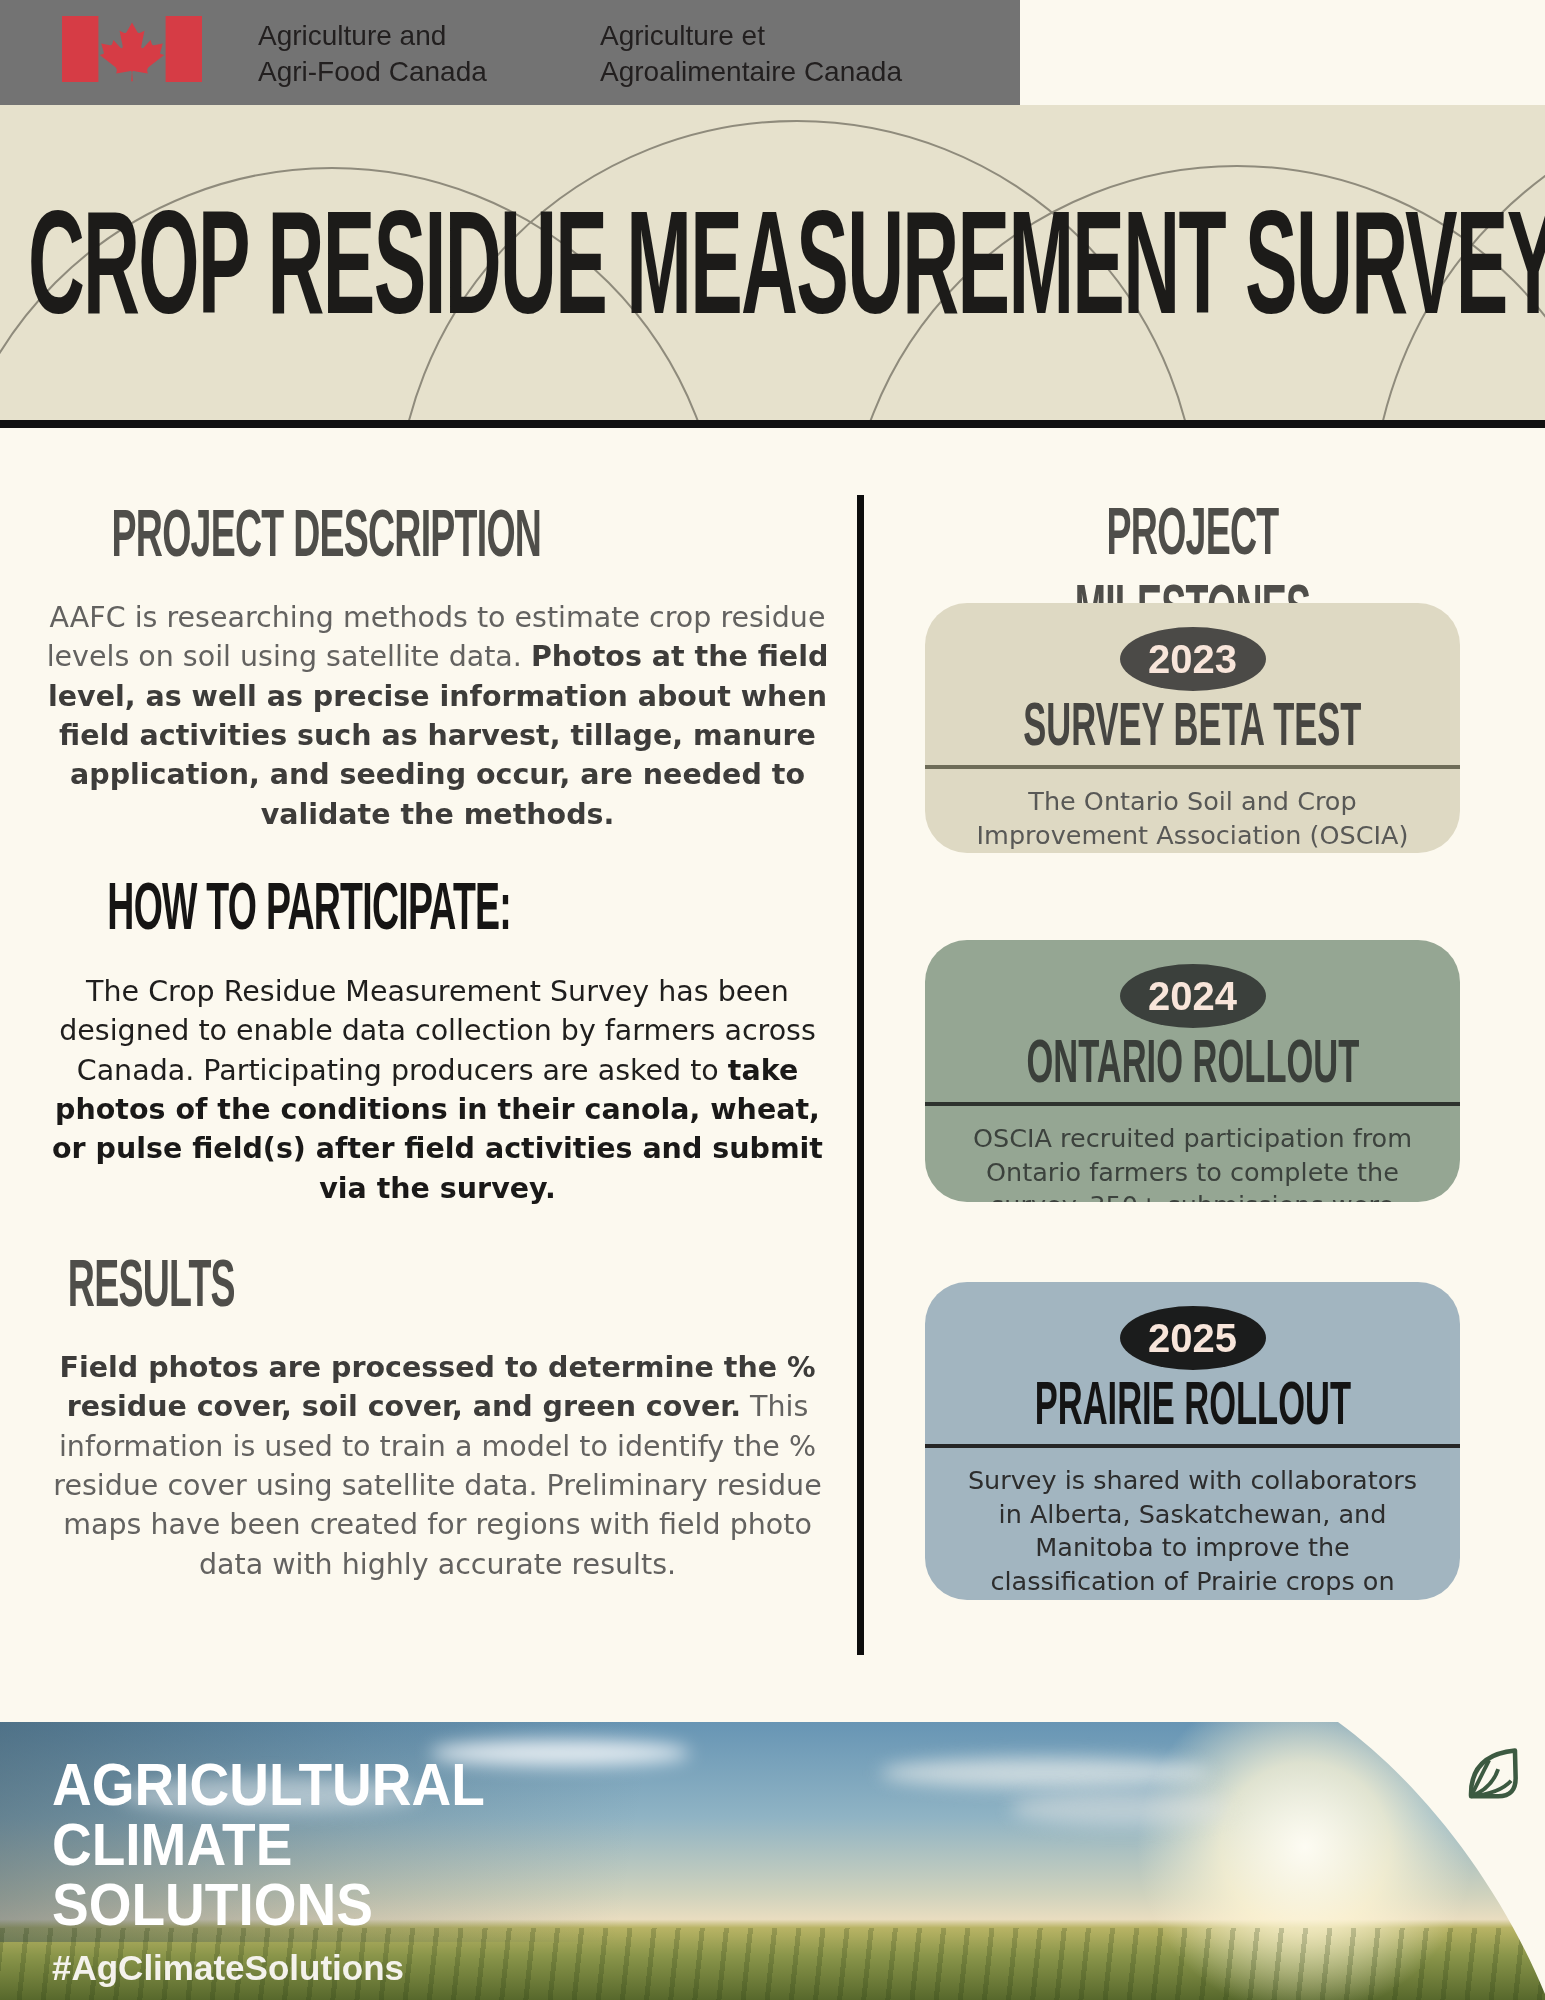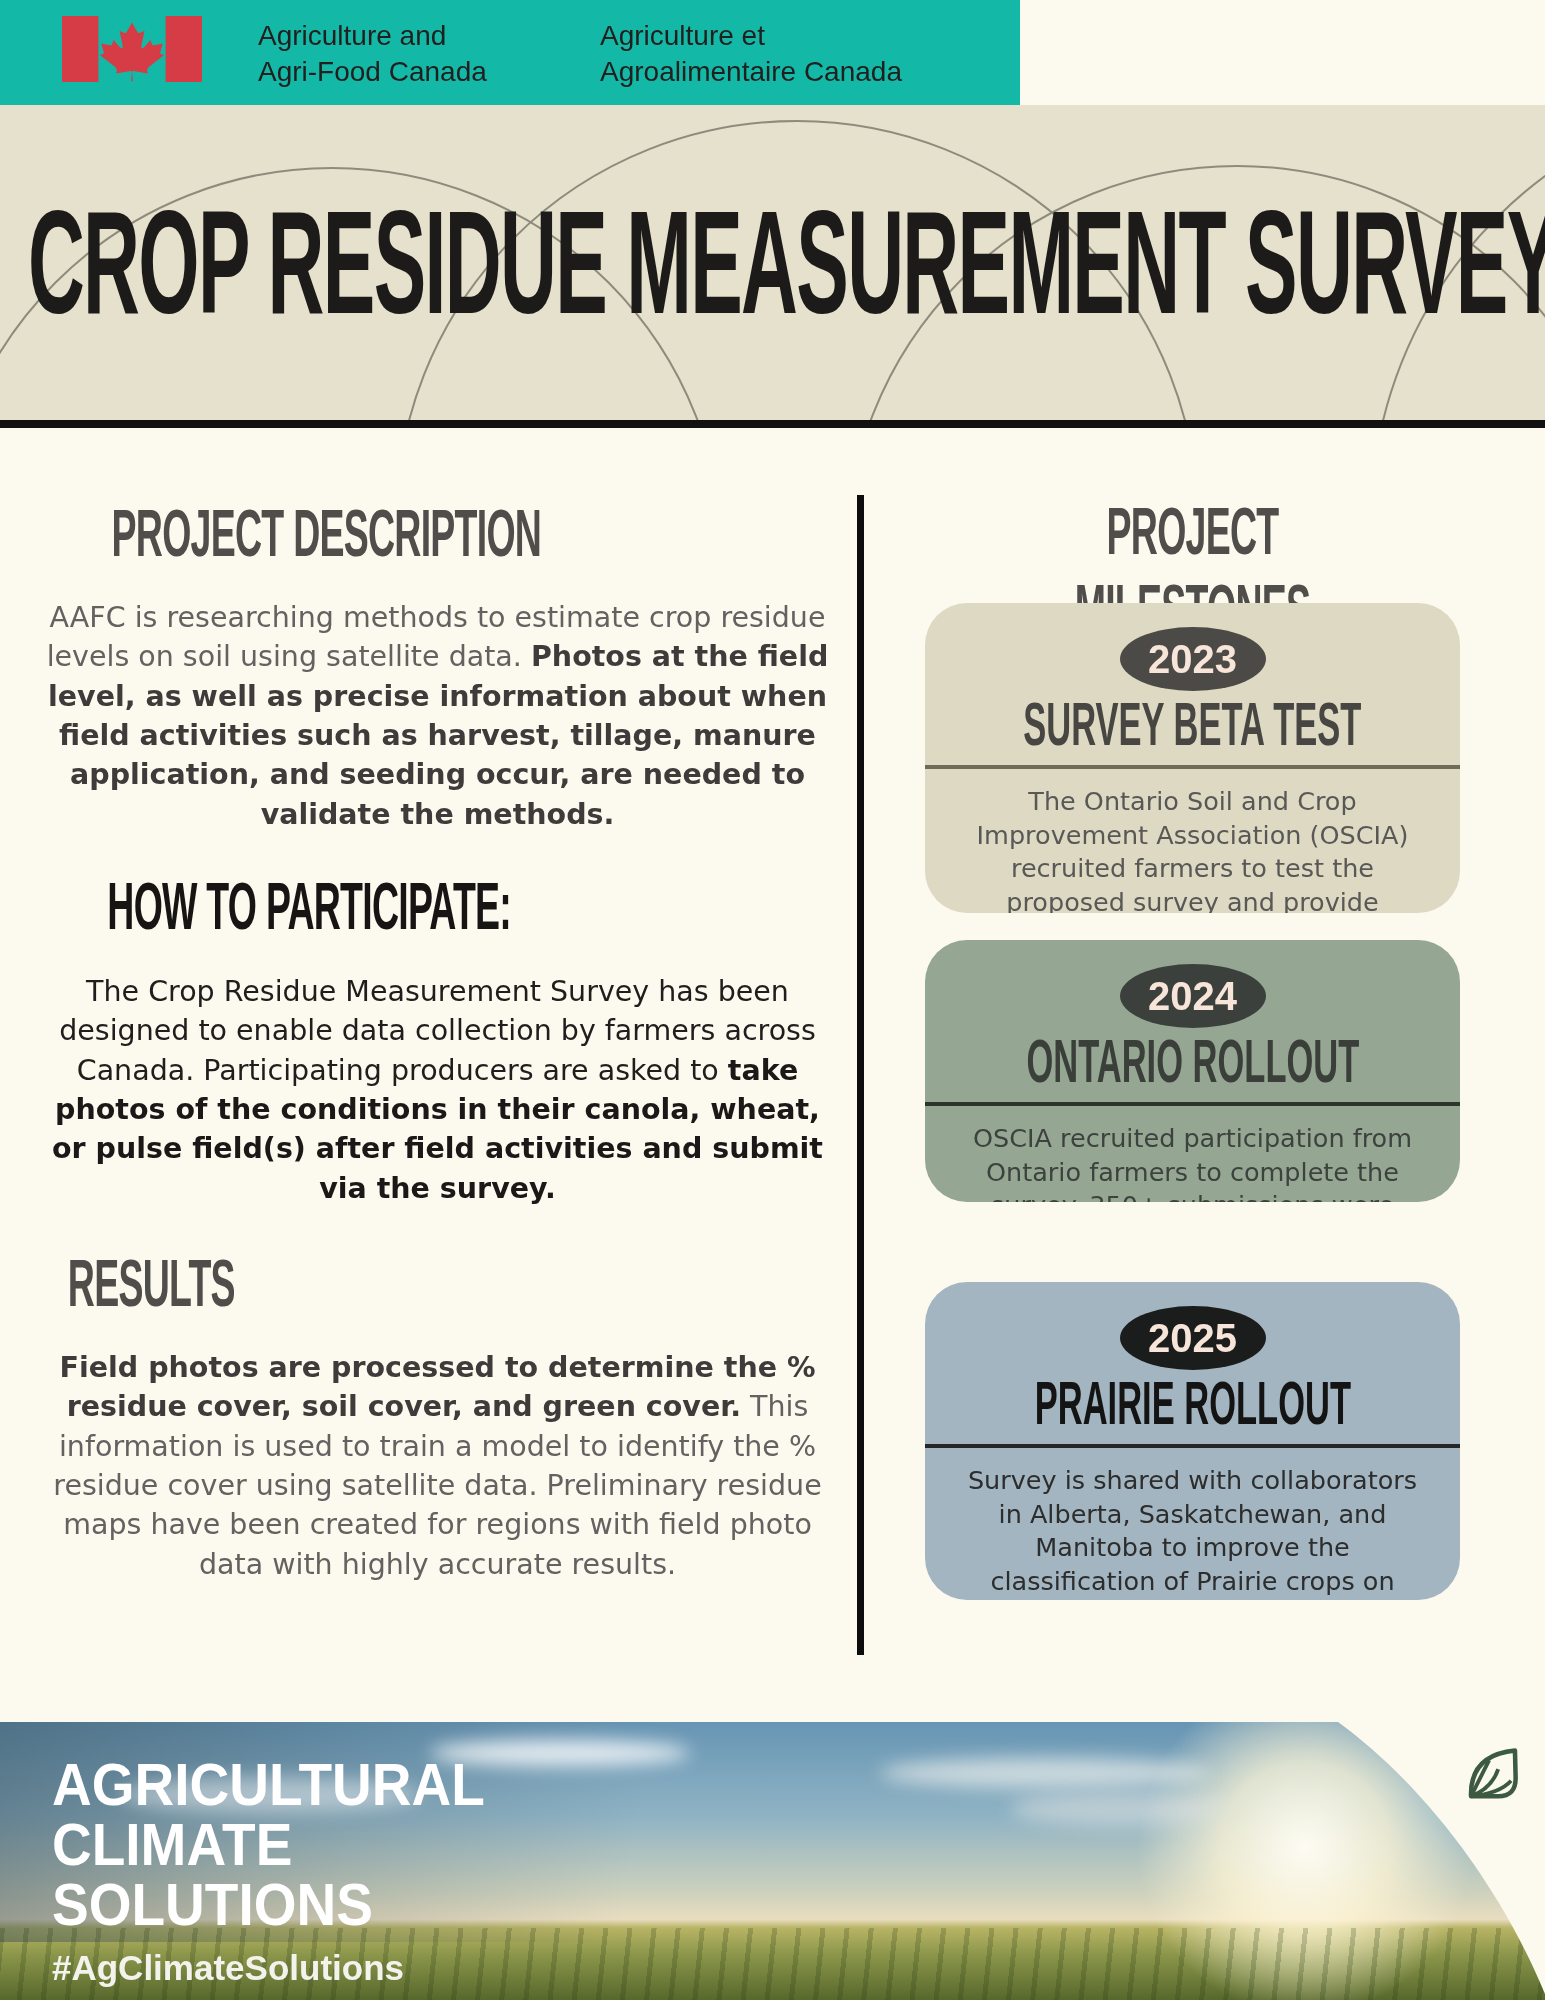--- a/index.html
+++ b/index.html
@@ -1,21 +1,21 @@
 <!DOCTYPE html>
 <html><head>
 <meta charset="utf-8">
 <style>
   html,body{margin:0;padding:0;background:#888;}
   .page{position:relative;width:1545px;height:2000px;margin:0 auto;background:#fcf9ef;
         font-family:"DejaVu Sans",sans-serif;overflow:hidden;}
   .abs{position:absolute;}
 
   
-  .gov-header{left:0;top:0;width:1020px;height:105px;background:#14b8a6;}
+  .gov-header{left:0;top:0;width:1020px;height:105px;background:#737373;}
   .flag{left:62px;top:16px;width:140px;height:66px;}
   .gov-text{top:18px;font-family:"Liberation Sans",sans-serif;font-size:28px;line-height:36px;
             color:#221f1f;letter-spacing:0;}
   .gov-en{left:258px;}
   .gov-fr{left:600px;}
 
   
   .banner{left:0;top:105px;width:1545px;height:315px;background:#e6e1cc;overflow:hidden;}
   .arc{position:absolute;border:2px solid #8f8b7c;border-radius:50%;}
   .arc1{left:-60px;top:62px;width:780px;height:780px;}
@@ -45,21 +45,21 @@
   .ltext.darker b{color:#1a1918;}
 
   
   .vrule{left:857px;top:495px;width:7px;height:1160px;background:#0d0d0d;}
 
   
   .mile-head{left:925px;top:512px;width:535px;text-align:center;}
   .mile-head .cond{font-size:50px;}
   .card{position:absolute;left:925px;width:535px;border-radius:42px;text-align:center;
         box-sizing:border-box;padding:24px 38px 26px 38px;overflow:hidden;}
-  .card1{top:603px;height:310px;background:#ded9c3;}
+  .card1{top:603px;height:250px;background:#ded9c3;}
   .card2{top:940px;height:262px;background:#95a693;}
   .card3{top:1282px;height:318px;background:#a2b5c0;}
   .badge{display:inline-block;min-width:118px;height:64px;line-height:64px;border-radius:50%;
          padding:0 14px;font-family:"Liberation Sans",sans-serif;font-weight:700;font-size:40px;
          color:#f8e5da;}
   .badge1{background:#4b4a47;}
   .badge2{background:#3b403c;}
   .badge3{background:#1b1c1c;}
   .card-title{margin-top:6px;}
   .card-title .cond{font-size:46px;letter-spacing:0;}

